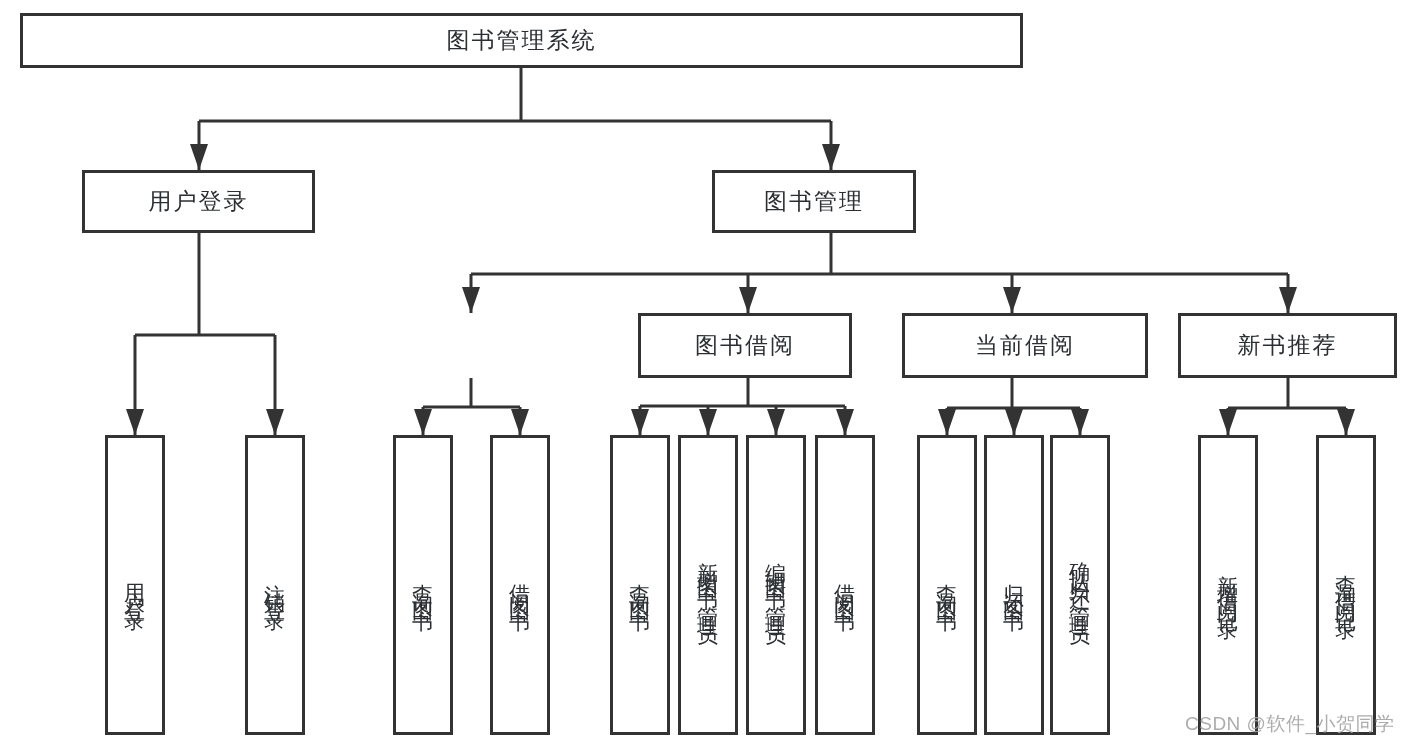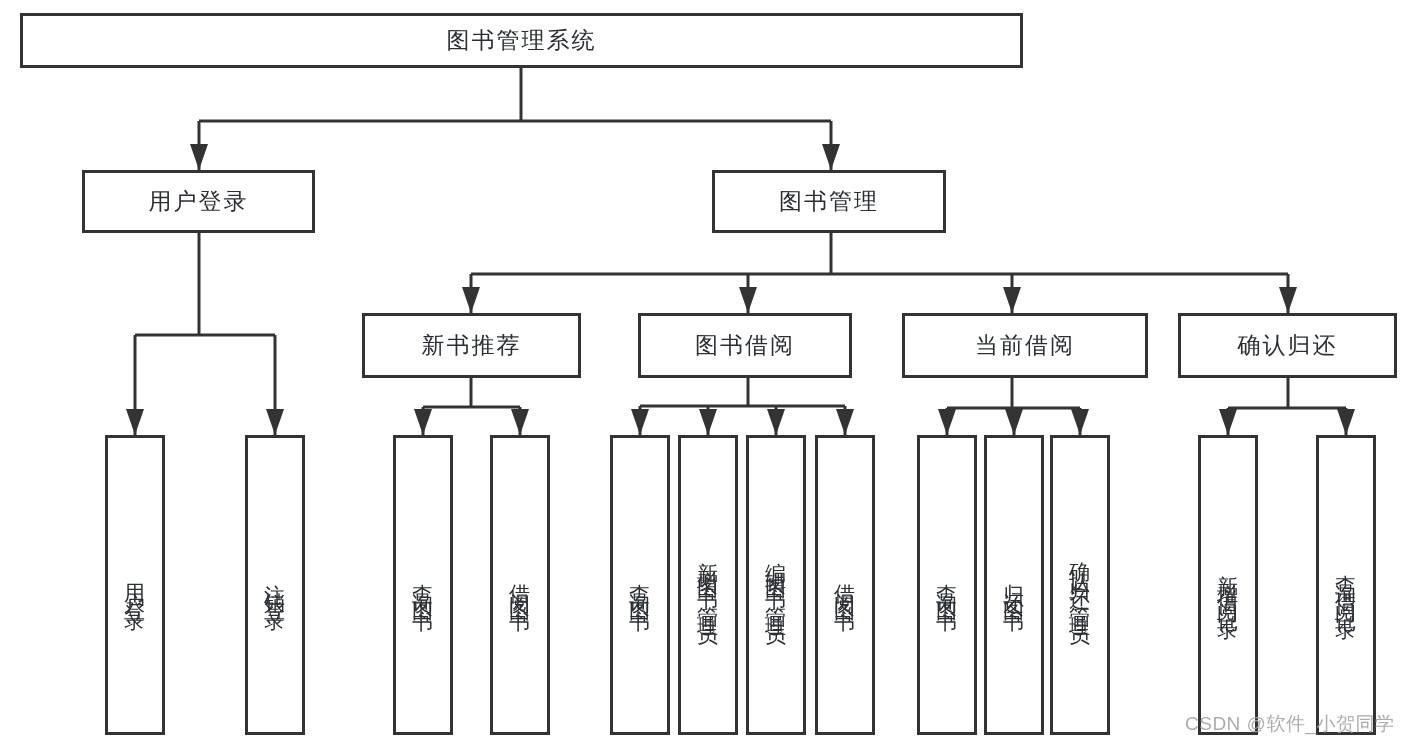--- a/index.html
+++ b/index.html
@@ -85,26 +85,25 @@
 
     <path d="M1288,378 V408"></path>
     <path d="M1228,408 H1346"></path>
     <path d="M1228,408 V435" marker-end="url(#arrowhead)"></path>
     <path d="M1346,408 V435" marker-end="url(#arrowhead)"></path>
   </svg>
 
   <div class="box" style="left:20px;top:13px;width:1003px;height:55px">图书管理系统</div>
 
   <div class="box" style="left:82px;top:170px;width:233px;height:63px">用户登录</div>
-  <div class="box" style="left:712px;top:170px;width:234px;height:63px">图书管理</div>
+  <div class="box" style="left:712px;top:170px;width:204px;height:63px">图书管理</div>
 
-  <div class="box" style="left:362px;top:313px;width:219px;height:65px">新书推荐</div>
   <div class="box" style="left:638px;top:313px;width:214px;height:65px">图书借阅</div>
   <div class="box" style="left:902px;top:313px;width:246px;height:65px">当前借阅</div>
-  <div class="box" style="left:1178px;top:313px;width:219px;height:65px">确认归还</div>
+  <div class="box" style="left:1178px;top:313px;width:219px;height:65px">新书推荐</div>
 
   <div class="box vbox" style="left:105px;top:435px;width:60px;height:300px">用户登录</div>
   <div class="box vbox" style="left:245px;top:435px;width:60px;height:300px">注销登录</div>
 
   <div class="box vbox" style="left:393px;top:435px;width:60px;height:300px">查询图书</div>
   <div class="box vbox" style="left:490px;top:435px;width:60px;height:300px">借阅图书</div>
 
   <div class="box vbox" style="left:610px;top:435px;width:60px;height:300px">查询图书</div>
   <div class="box vbox" style="left:678px;top:435px;width:60px;height:300px">新增图书（管理员）</div>
   <div class="box vbox" style="left:746px;top:435px;width:60px;height:300px">编辑图书（管理员）</div>

